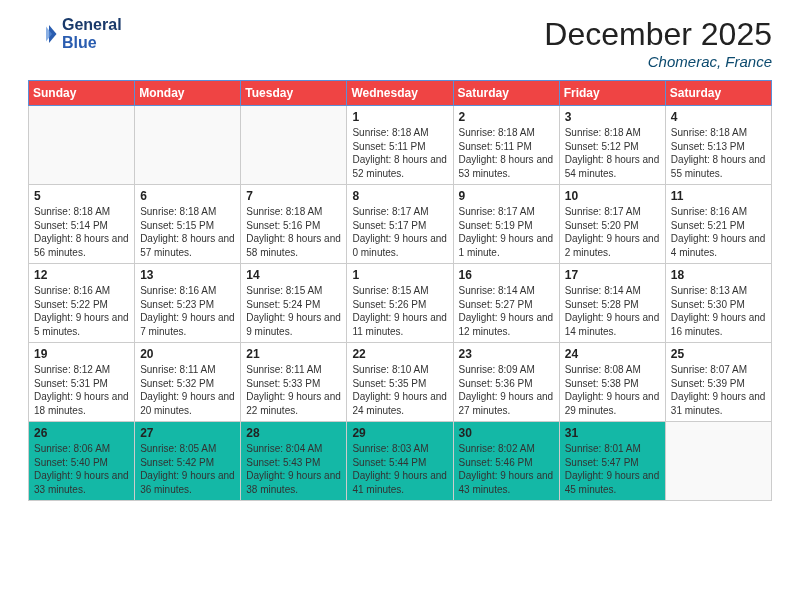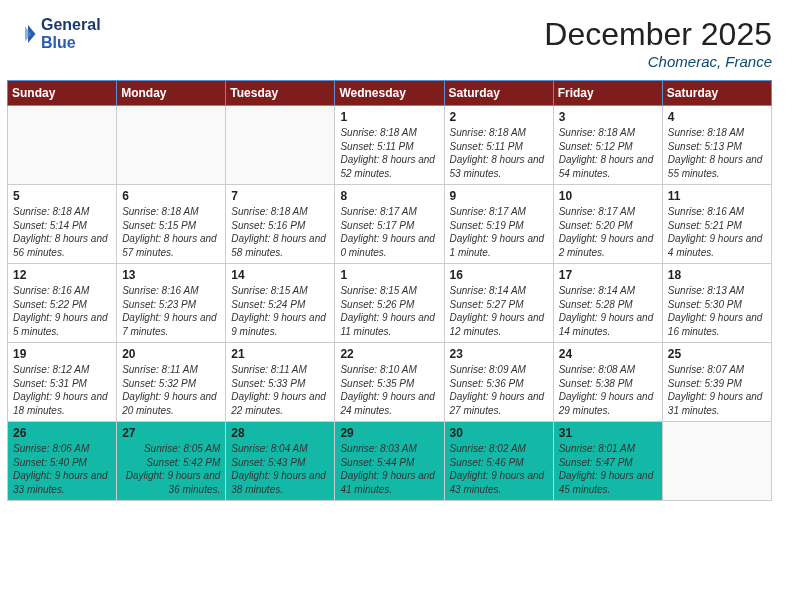--- a/index.html
+++ b/index.html
@@ -6,21 +6,21 @@
     body {
       width: 792px;
       height: 612px;
       font-family: Arial, sans-serif;
       background: #fff;
       overflow: hidden;
     }
     .page {
       width: 792px;
       height: 444px;
-      padding: 16px 20px 10px 7px;
+      padding: 16px 20px 10px 28px;
     }
     .header {
       display: flex;
       justify-content: space-between;
       align-items: flex-start;
       margin-bottom: 10px;
     }
     .logo {
       display: flex;
       align-items: center;
@@ -42,21 +42,21 @@
       font-size: 15px;
       color: #0c4a6e;
       font-style: italic;
     }
     .calendar {
       width: 100%;
       border-collapse: collapse;
       table-layout: fixed;
     }
     .calendar thead th {
-      background: #7f1d1d;
+      background: #ef4444;
       color: #fff;
       font-size: 12px;
       font-weight: bold;
       padding: 5px 4px;
       text-align: left;
       border: 1px solid #5a8fd8;
     }
     .calendar tbody td {
       vertical-align: top;
       border: 1px solid #ccc;
@@ -74,21 +74,20 @@
       font-size: 12px;
       font-weight: bold;
       color: #222;
       display: block;
       margin-bottom: 2px;
     }
     .cell-text {
       font-size: 10px;
       line-height: 1.35;
       color: #333;
-      font-style: italic;
     }
     .empty-cell {
       background: #f9f9f9 !important;
     }
   </style>
 </head>
 <body>
 
 <div class="page">
   <div class="header">
@@ -284,21 +283,21 @@
         </tr>
         <tr>
           <td>
             <span class="day-num">26</span>
             <div class="cell-text" style="white-space: pre-wrap;">Sunrise: 8:06 AM
 Sunset: 5:40 PM
 Daylight: 9 hours and 33 minutes.</div>
           </td>
           <td>
             <span class="day-num">27</span>
-            <div class="cell-text" style="white-space: pre-wrap; text-align: right;">Sunrise: 8:05 AM
+            <div class="cell-text" style="white-space: pre-wrap;">Sunrise: 8:05 AM
 Sunset: 5:42 PM
 Daylight: 9 hours and 36 minutes.</div>
           </td>
           <td>
             <span class="day-num">28</span>
             <div class="cell-text" style="white-space: pre-wrap;">Sunrise: 8:04 AM
 Sunset: 5:43 PM
 Daylight: 9 hours and 38 minutes.</div>
           </td>
           <td>

